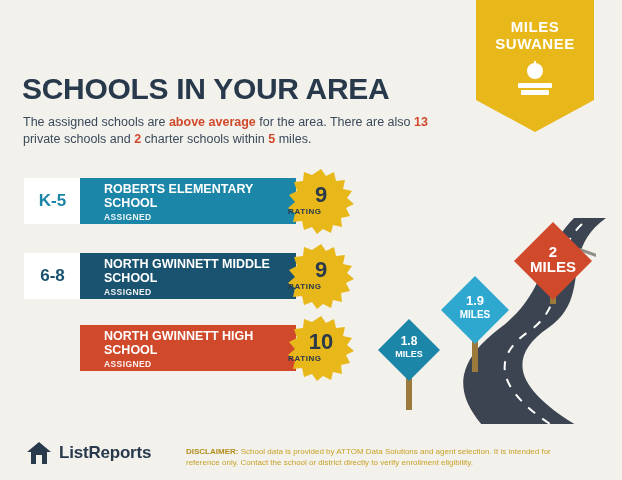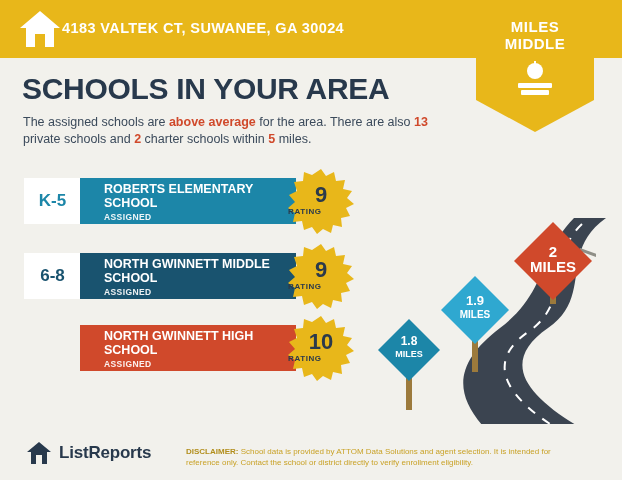--- a/index.html
+++ b/index.html
@@ -207,35 +207,28 @@
     line-height: 11px;
     color: #c9a227;
   }
   .disclaimer .dt { color: #b28e1c; font-weight: bold; }
 </style>
 </head>
 <body>
 
 <div class="page">
 
-  <div class="header-bar">
-    <svg class="home-icon" viewBox="0 0 44 42">
-      <path d="M22 3 L42 20 L36 20 L36 39 L8 39 L8 20 L2 20 Z" fill="#ffffff"></path>
-      <rect x="17" y="26" width="10" height="13" fill="#e8b71a"></rect>
-    </svg>
-    <div class="address">4183 VALTEK CT, SUWANEE, GA 30024</div>
-  </div>
 
   <div class="badge">
     <svg class="badge-shape" viewBox="0 0 118 132">
       <path d="M0 0 H118 V100 L59 132 L0 100 Z" fill="#e8b71a"></path>
     </svg>
     <div class="badge-text">
       <span>MILES</span><br>
-      <span>MIDDLE</span>
+      <span>SUWANEE</span>
     </div>
     <svg class="badge-icon" viewBox="0 0 42 40">
       <circle cx="21" cy="11" r="8" fill="#ffffff"></circle>
       <rect x="20" y="1" width="2" height="5" fill="#ffffff"></rect>
       <rect x="4" y="23" width="34" height="5" rx="1" fill="#ffffff"></rect>
       <rect x="7" y="30" width="28" height="5" rx="1" fill="#ffffff"></rect>
     </svg>
   </div>
 
   <div class="title">SCHOOLS IN YOUR AREA</div>

